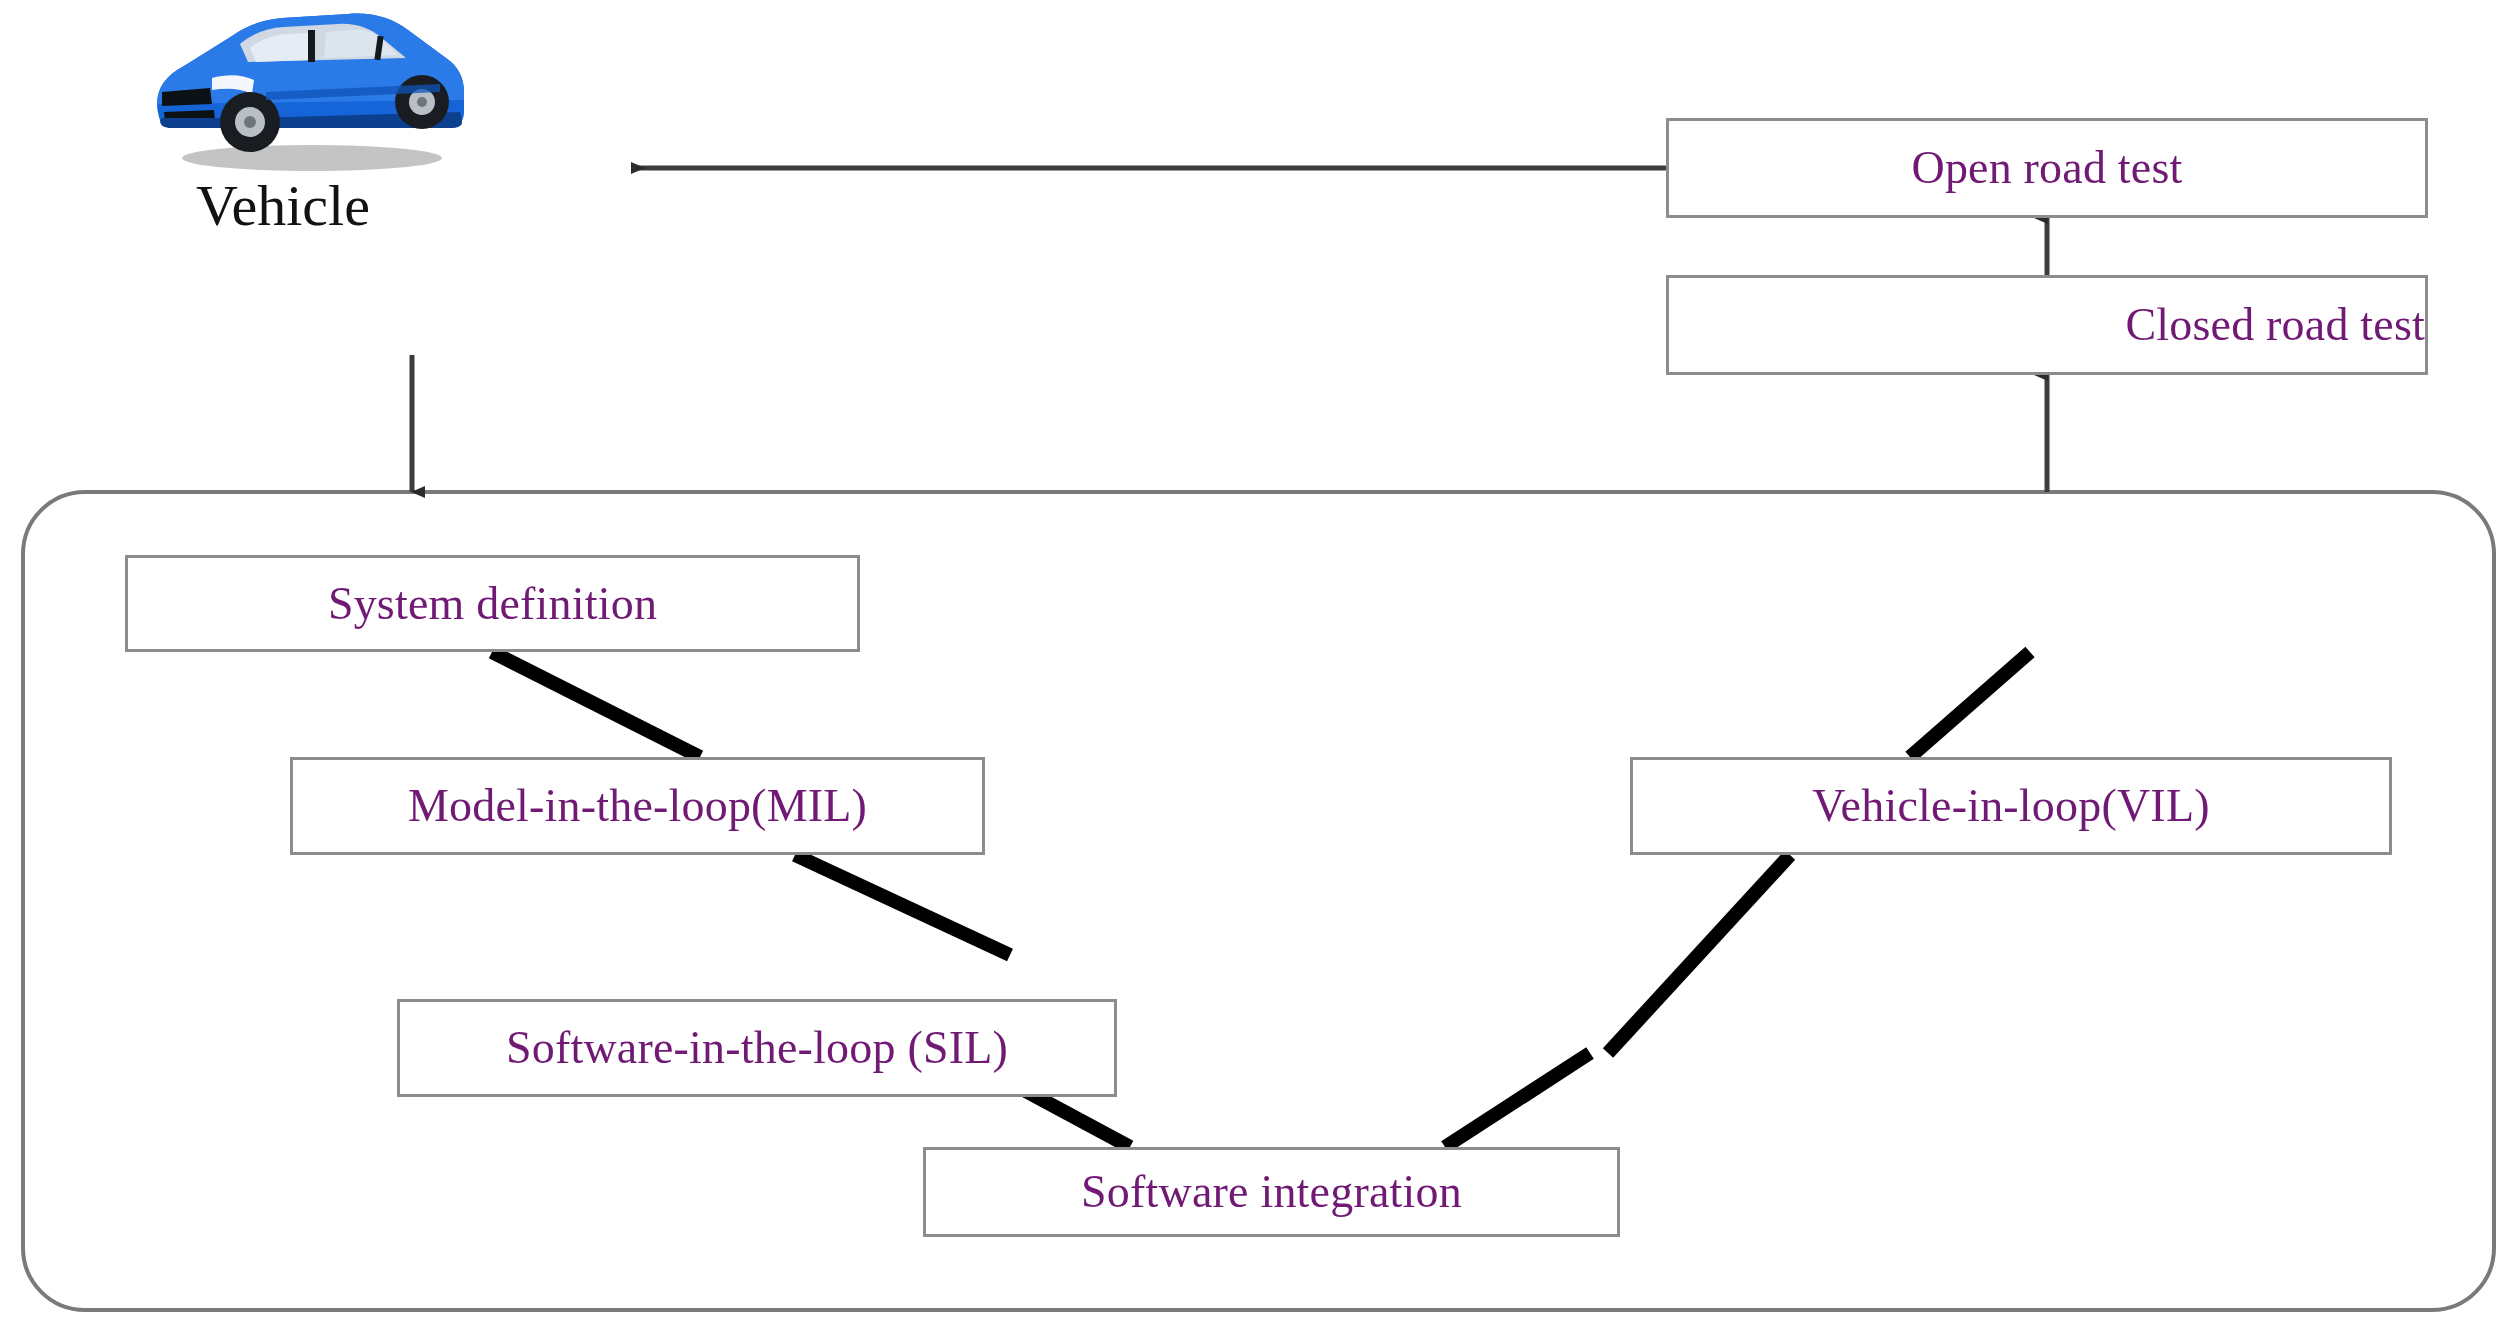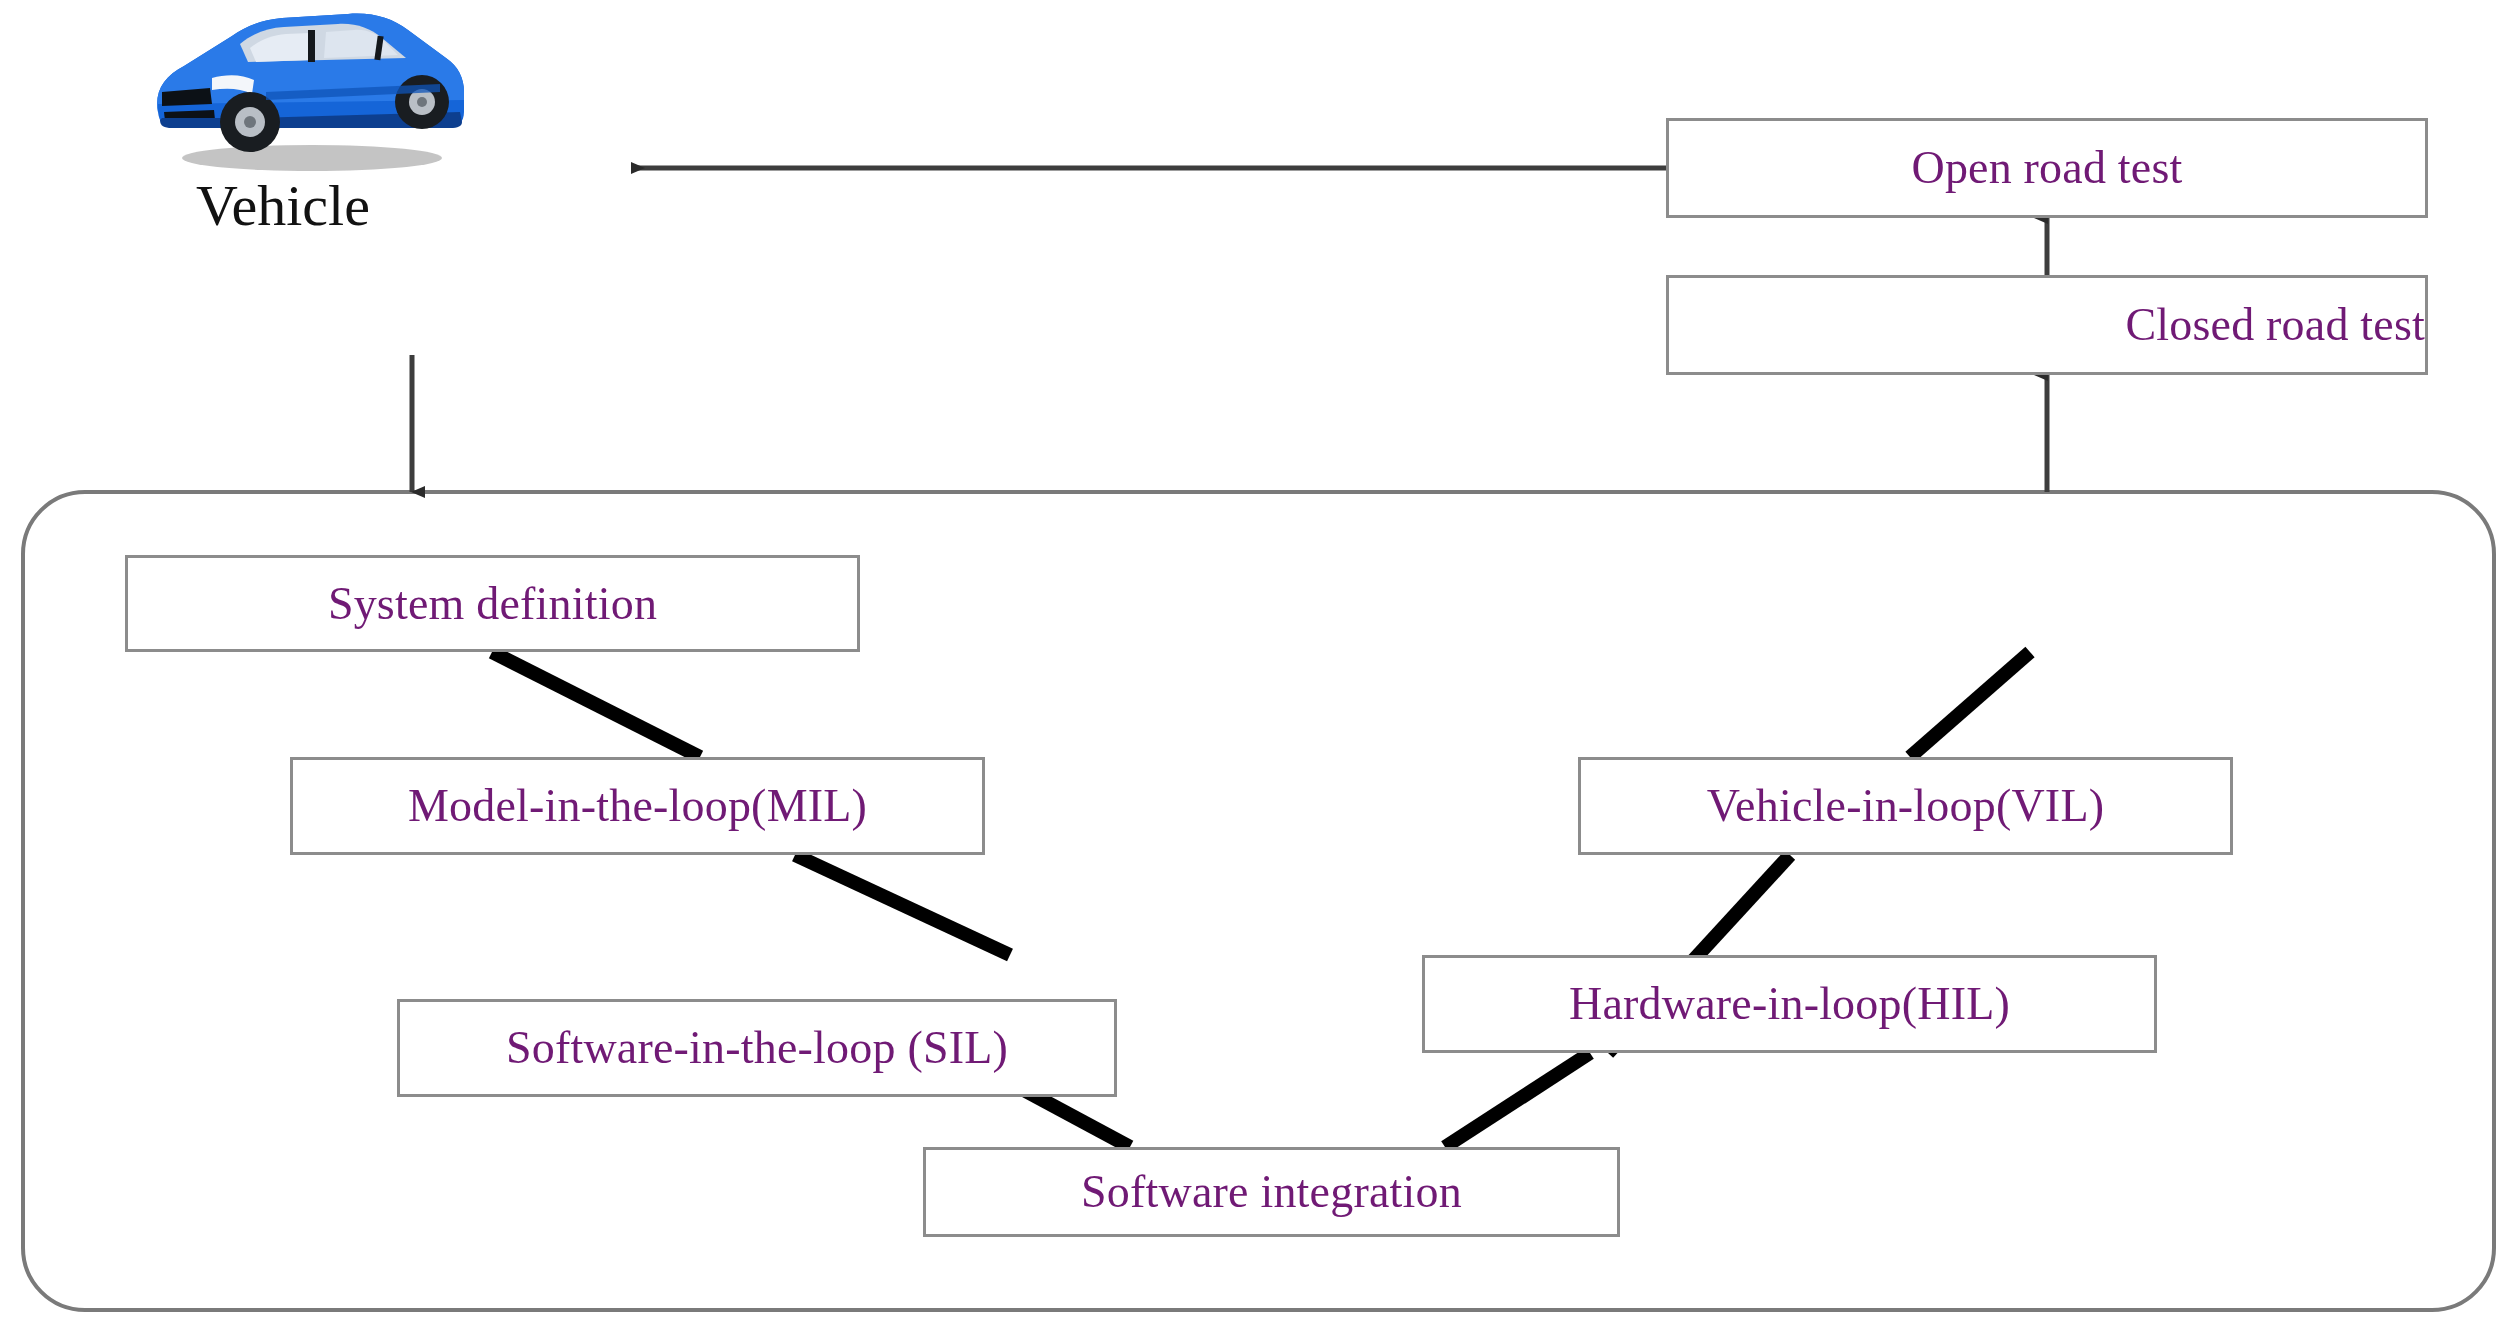--- a/index.html
+++ b/index.html
@@ -122,26 +122,23 @@
   </div>
   <div class="node-box" id="n1" style="left: 1666px; top: 275px; width: 762px; height: 100px; border-color: rgb(140, 140, 140); justify-content: flex-end;">
     <span class="node-label">Closed road test</span>
   </div>
   <div class="node-box" id="n2" style="left: 125px; top: 555px; width: 735px; height: 97px; border-color: rgb(140, 140, 140);">
     <span class="node-label">System definition</span>
   </div>
   <div class="node-box" id="n4" style="left: 290px; top: 757px; width: 695px; height: 98px; border-color: rgb(140, 140, 140);">
     <span class="node-label">Model-in-the-loop(MIL)</span>
   </div>
-  <div class="node-box" id="n5" style="left: 1578px; top: 757px; width: 655px; height: 98px; border-color: rgb(140, 140, 140); align-items: center;">
+  <div class="node-box" id="n5" style="left: 1630px; top: 757px; width: 762px; height: 98px; border-color: rgb(140, 140, 140); align-items: center;">
     <span class="node-label">Vehicle-in-loop(VIL)</span>
   </div>
   <div class="node-box" id="n6" style="left: 397px; top: 955px; width: 720px; height: 98px; border-color: rgb(140, 140, 140); margin-top: 44px;">
     <span class="node-label">Software-in-the-loop (SIL)</span>
-  </div>
-  <div class="node-box" id="n7" style="left: 1422px; top: 955px; width: 735px; height: 98px; border-color: rgb(140, 140, 140);">
-    <span class="node-label">Hardware-in-loop(HIL)</span>
   </div>
   <div class="node-box" id="n8" style="left: 923px; top: 1147px; width: 697px; height: 90px; border-color: rgb(140, 140, 140);">
     <span class="node-label">Software integration</span>
   </div>
 
 </div>
 
 </body></html>

